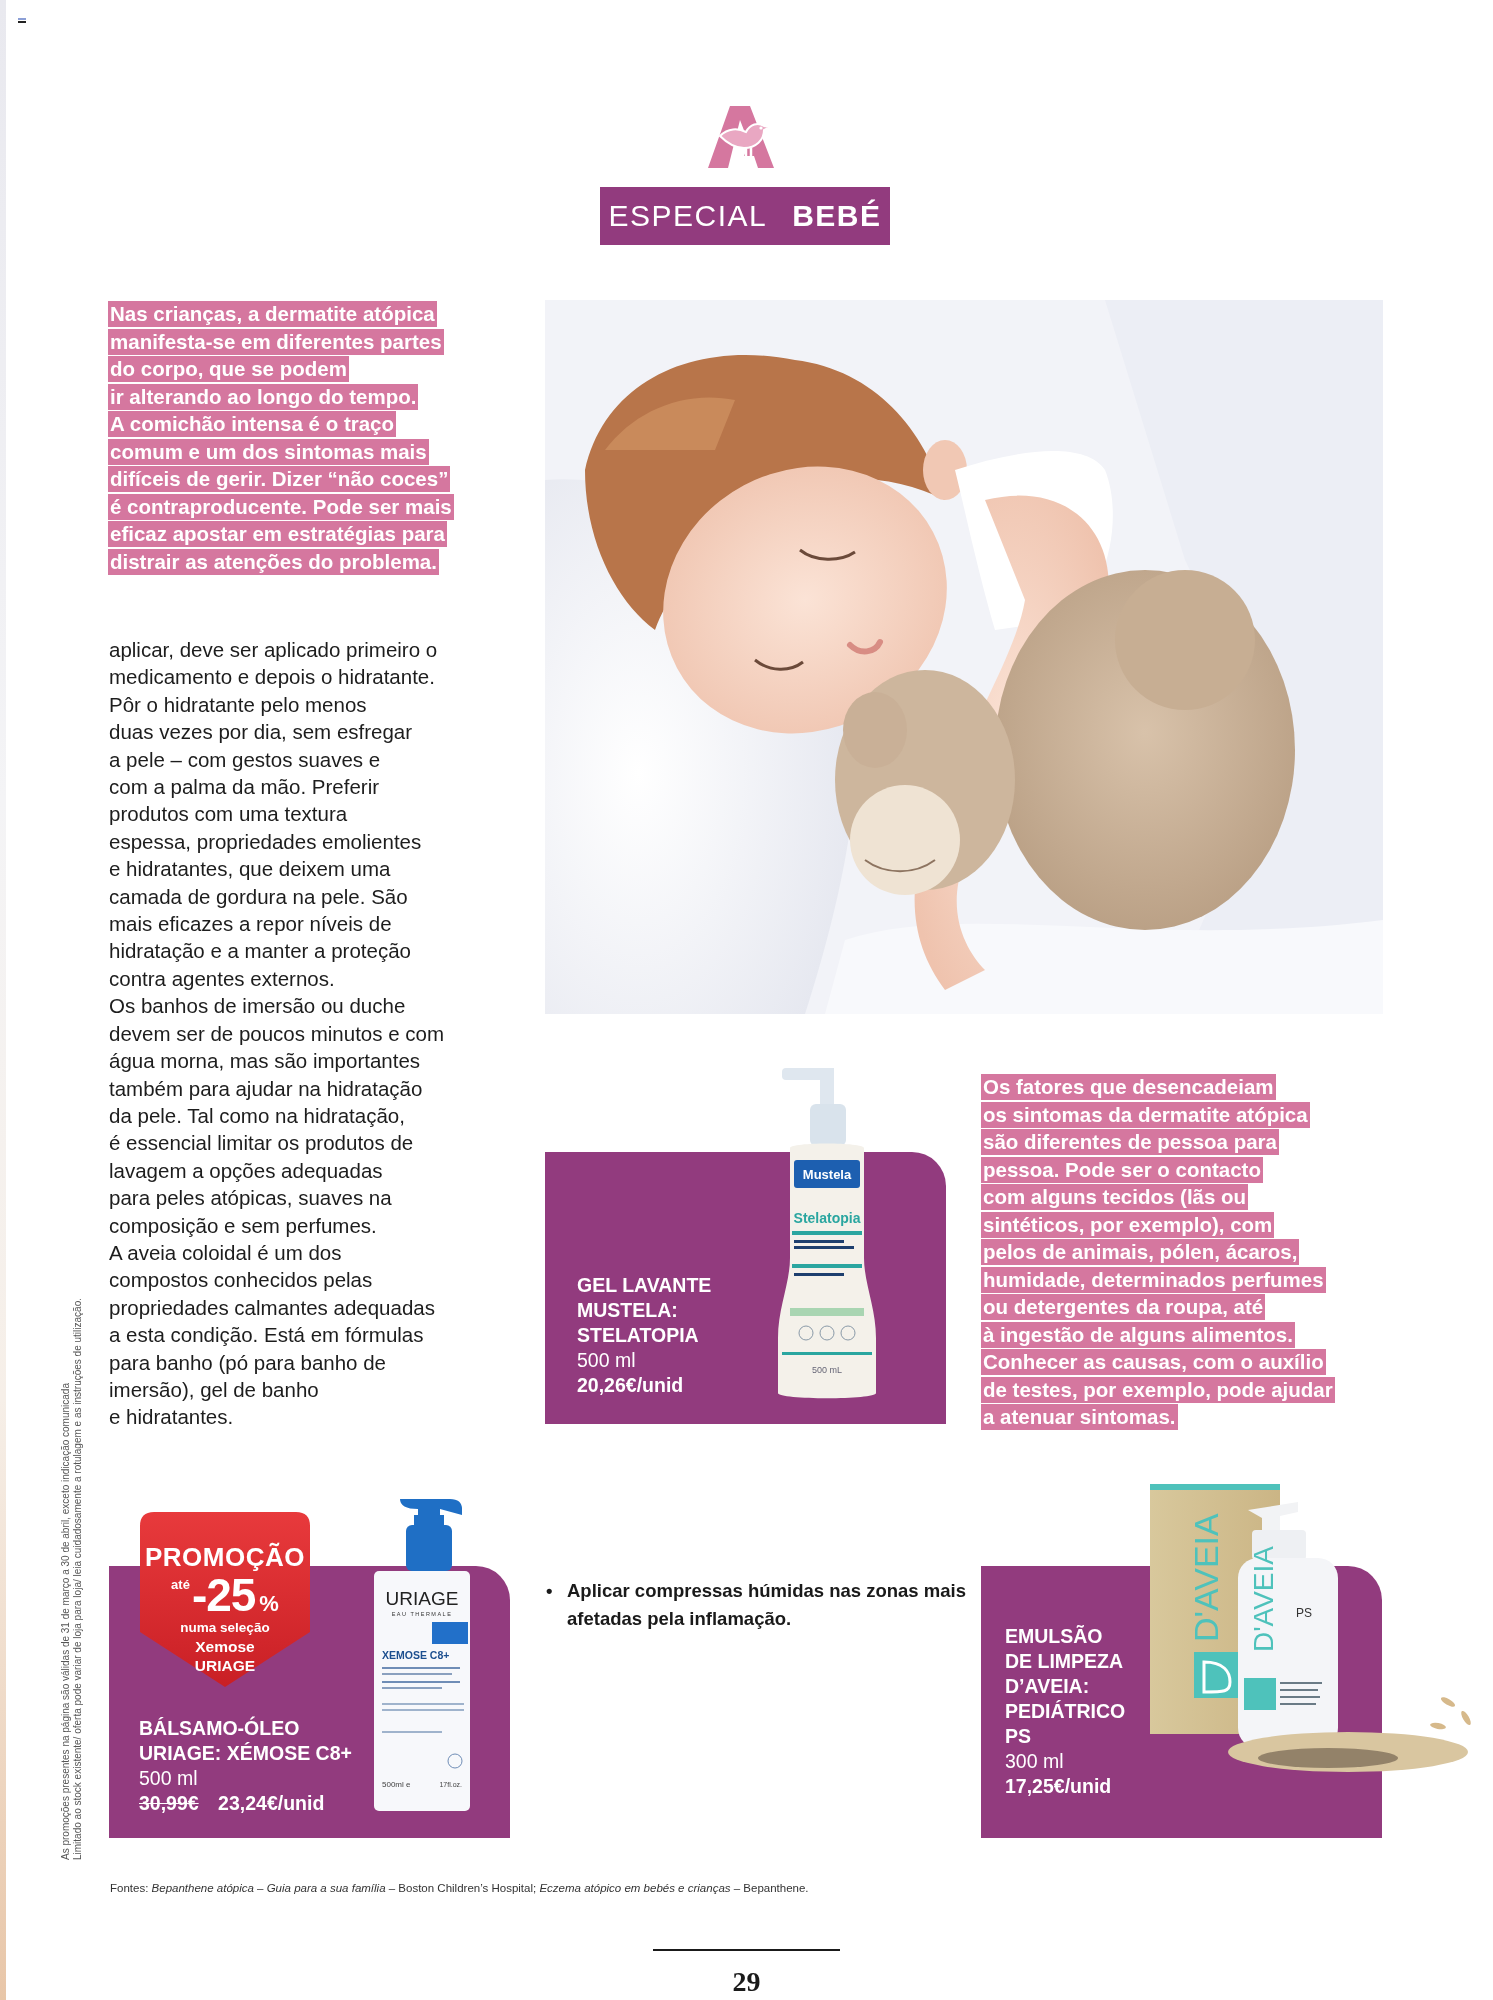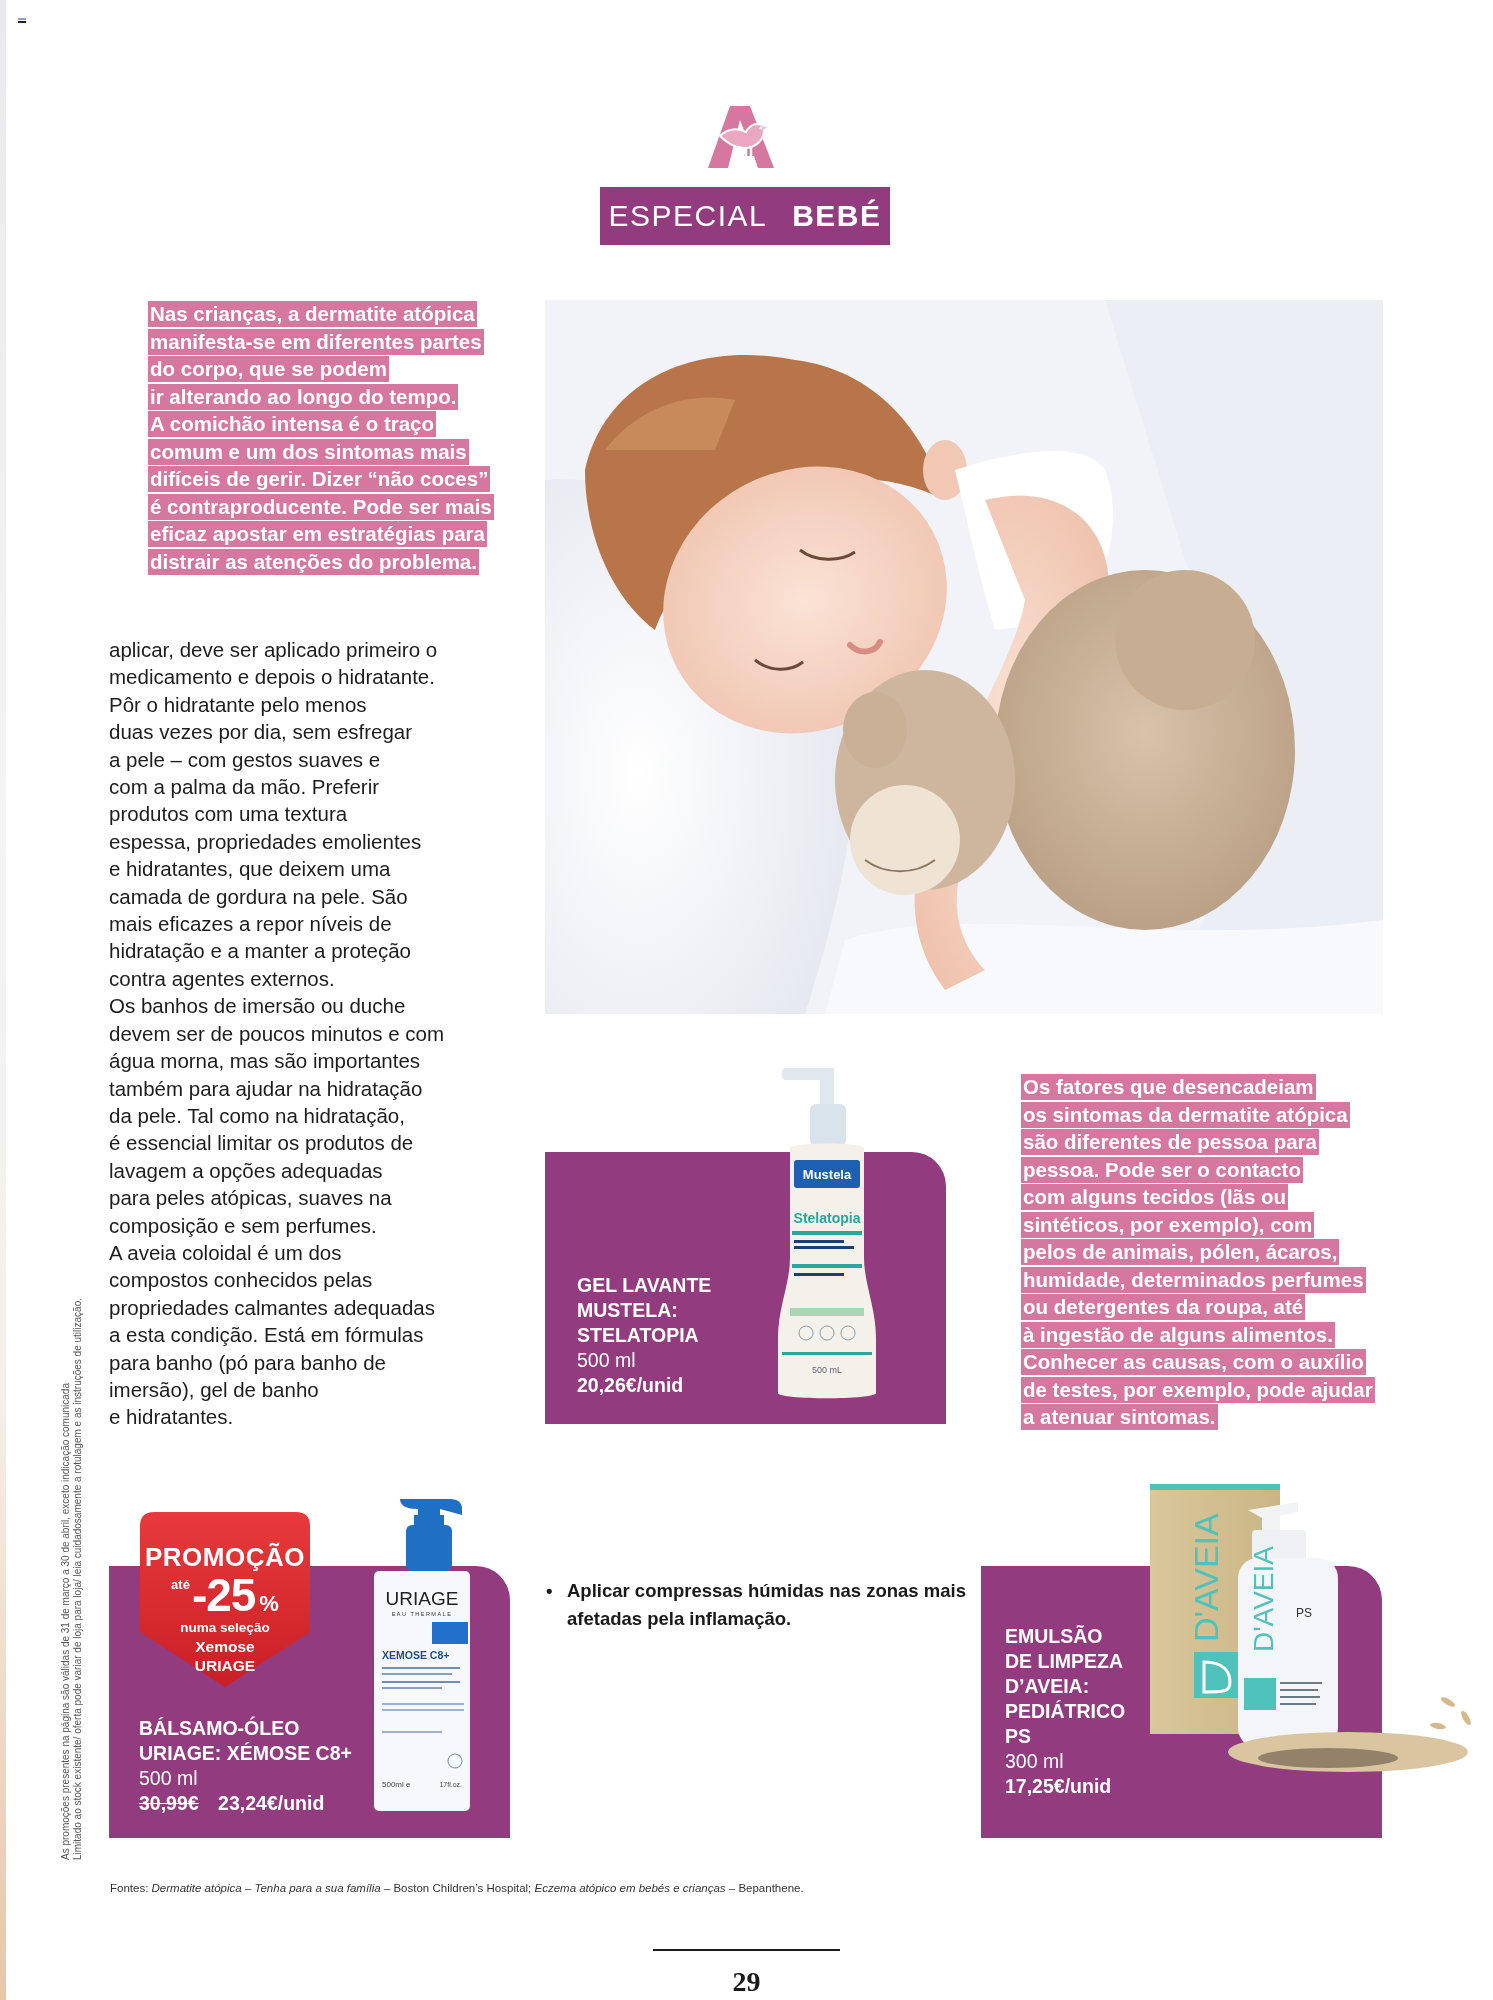--- a/index.html
+++ b/index.html
@@ -13,21 +13,21 @@
 
   
   .logo { position: absolute; left: 708px; top: 106px; width: 66px; height: 62px; }
   .title-banner { position: absolute; left: 600px; top: 187px; width: 290px; height: 58px;
     background: #923b7e; display: flex; align-items: center; justify-content: center;
     color: #ffffff; font-size: 30px; letter-spacing: 1.5px; }
   .title-banner .light { font-weight: 400; margin-right: 25px; }
   .title-banner .bold { font-weight: 700; }
 
   
-  .hl { position: absolute; font-weight: 700; font-size: 20.5px; line-height: 27.5px; color: #ffffff; margin-left: 40px; }
+  .hl { position: absolute; font-weight: 700; font-size: 20.5px; line-height: 27.5px; color: #ffffff; }
   .hl span.line { display: inline; background: #d5779f; padding: 1px 2px 2px 2px;
     box-decoration-break: clone; -webkit-box-decoration-break: clone; }
   .hl-1 { left: 108px; top: 300px; width: 400px; }
   .hl-2 { left: 981px; top: 1073px; width: 400px; }
 
   
   .body-text { position: absolute; left: 109px; top: 636px; width: 410px;
     font-size: 20.5px; line-height: 27.4px; color: #1d1d1d; }
   .body-text div { white-space: nowrap; }
 
@@ -333,15 +333,15 @@
   <div class="name">PS</div>
   <div class="size">300 ml</div>
   <div class="price">17,25€/unid</div>
 </div>
 
 <div class="vert-note">
   <div>As promoções presentes na página são válidas de 31 de março a 30 de abril, exceto indicação comunicada</div>
   <div>Limitado ao stock existente/ oferta pode variar de loja para loja/ leia cuidadosamente a rotulagem e as instruções de utilização.</div>
 </div>
 
-<div class="fontes"><span>Fontes: </span><em>Dermatite atópica – Tenha para a sua família</em><span> – Boston Children’s Hospital; </span><em>Eczema atópico em bebés e crianças</em><span> – Bepanthene.</span></div>
+<div class="fontes"><span>Fontes: </span><em>Bepanthene atópica – Guia para a sua família</em><span> – Boston Children’s Hospital; </span><em>Eczema atópico em bebés e crianças</em><span> – Bepanthene.</span></div>
 <div class="page-rule"></div>
 <div class="page-num">29</div>
 
 </body></html>

